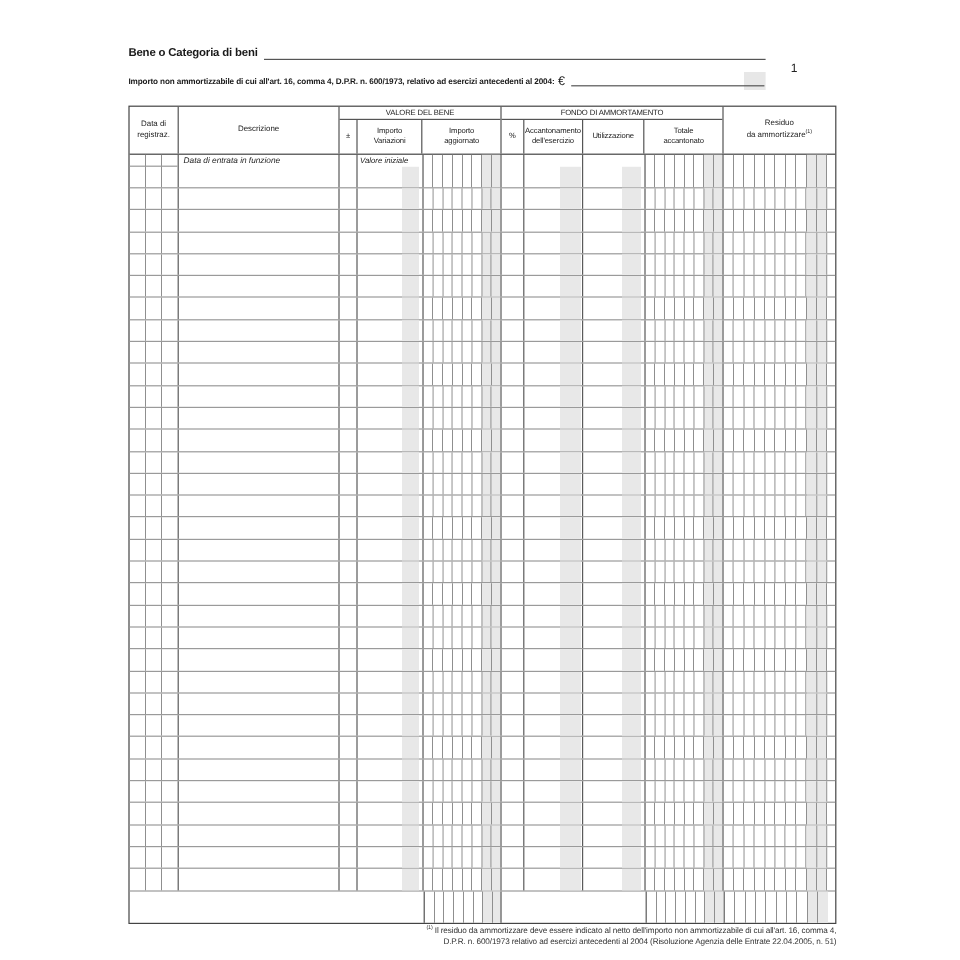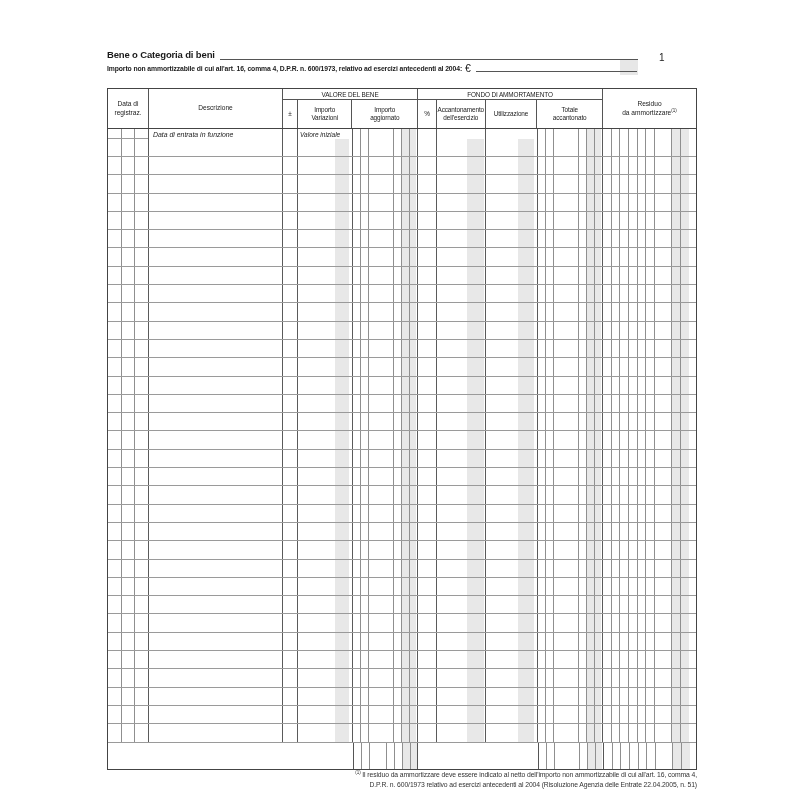--- a/index.html
+++ b/index.html
@@ -1,21 +1,21 @@
 <!DOCTYPE html>
 <html><head>
 <meta charset="utf-8">
 <style>
   * { margin:0; padding:0; box-sizing:border-box; }
   html,body { width:800px; height:800px; background:#ffffff;
               font-family:"Liberation Sans", sans-serif; color:#1a1a1a; }
   .page { position:relative; width:800px; height:800px; background:#fff; overflow:hidden; }
 
   
-  .title-line { position:absolute; left:107px; top:49px; width:531px;
+  .title-line { position:absolute; left:107px; top:39px; width:531px;
                 display:flex; align-items:flex-end; }
   .title-label { font-size:9.5px; font-weight:bold; letter-spacing:-0.15px; white-space:nowrap; }
   .uline { flex:1; border-bottom:1px solid #555; margin-left:5px; height:10px; }
   .fill-box { position:absolute; left:620px; top:60px; width:18px; height:15px; background:#e7e7e7; }
   .page-number { position:absolute; left:659px; top:52px; font-size:10px; color:#222; }
 
   .subtitle-line { position:absolute; left:107px; top:62px; width:530px;
                    display:flex; align-items:flex-end; }
   .subtitle-label { font-size:6.8px; font-weight:bold; letter-spacing:-0.1px; white-space:nowrap; }
   .euro { font-size:10.5px; font-weight:normal; margin-left:3px; line-height:8px; }

